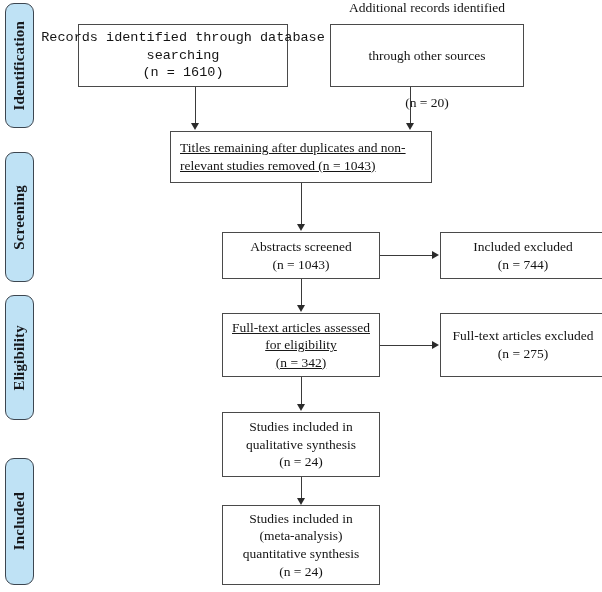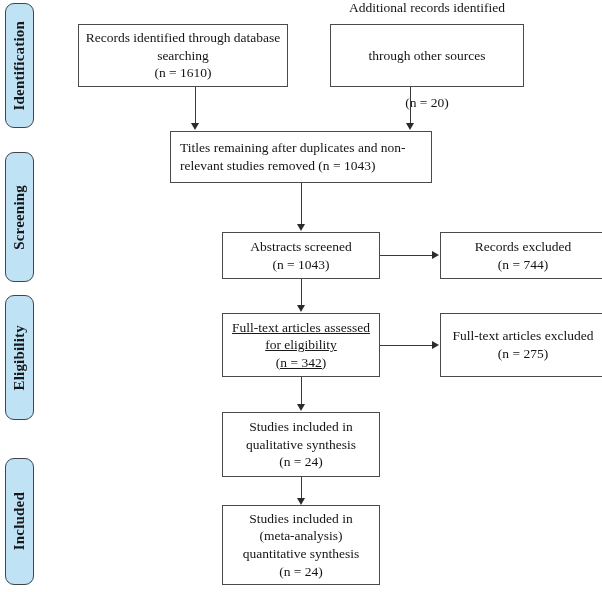--- a/index.html
+++ b/index.html
@@ -58,20 +58,21 @@
   }
   .flow-box .line {
     font-size: 13.5px;
     line-height: 1.30;
     white-space: nowrap;
     color: #141414;
   }
   .flow-box.align-left .line {
     white-space: normal;
     text-align: center;
+    text-decoration: underline;
   }
 
   
   .conn-v {
     position: absolute;
     width: 0;
     border-left: 1.4px solid #3a3a3a;
   }
   .conn-h {
     position: absolute;
@@ -109,21 +110,21 @@
   </div>
 
   <div class="stage-badge" style="left:5px; top:295px; width:29px; height:125px;">
     <span class="stage-label">Eligibility</span>
   </div>
 
   <div class="stage-badge" style="left:5px; top:458px; width:29px; height:127px;">
     <span class="stage-label">Included</span>
   </div>
 
-  <div class="flow-box" style="left:78px; top:24px; width:210px; height:63px;">
+  <div class="flow-box" style="left:78px; top:24px; width:210px; height:63px;font-family:Liberation Mono, monospace;">
     <div class="line">Records identified through database</div>
     <div class="line">searching</div>
     <div class="line">(n =   1610)</div>
   </div>
 
   <div class="flow-box" style="left:330px; top:24px; width:194px; height:63px;gap:30px;">
     <div class="line">Additional records identified</div>
     <div class="line">through other sources</div>
     <div class="line">(n =   20)</div>
   </div>
@@ -144,21 +145,21 @@
 
   <div class="flow-box" style="left:222px; top:232px; width:158px; height:47px;">
     <div class="line">Abstracts screened</div>
     <div class="line">(n =   1043)</div>
   </div>
 
   <div class="conn-h" style="left:380px; top:255px; width:53px;"></div>
   <div class="arrow-right" style="left:432px; top:250.5px;"></div>
 
   <div class="flow-box" style="left:440px; top:232px; width:166px; height:47px;">
-    <div class="line">Records excluded</div>
+    <div class="line">Included excluded</div>
     <div class="line">(n =   744)</div>
   </div>
 
   <div class="conn-v" style="left:301px; top:279px; height:27px;"></div>
   <div class="arrow-down" style="left:296.5px; top:305px;"></div>
 
   <div class="flow-box" style="left:222px; top:313px; width:158px; height:64px;text-decoration:underline;">
     <div class="line">Full-text articles assessed</div>
     <div class="line">for eligibility</div>
     <div class="line">(n =   342)</div>

